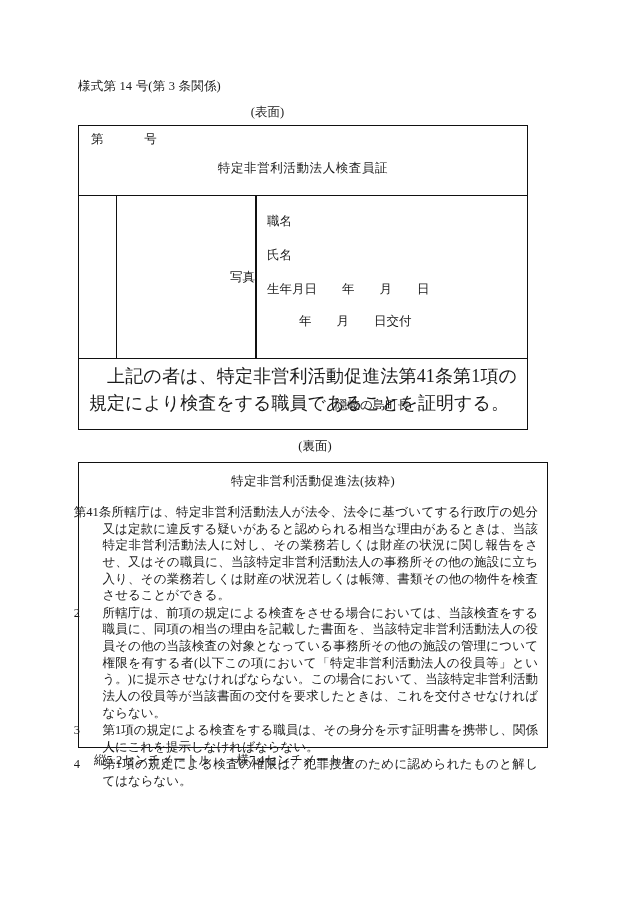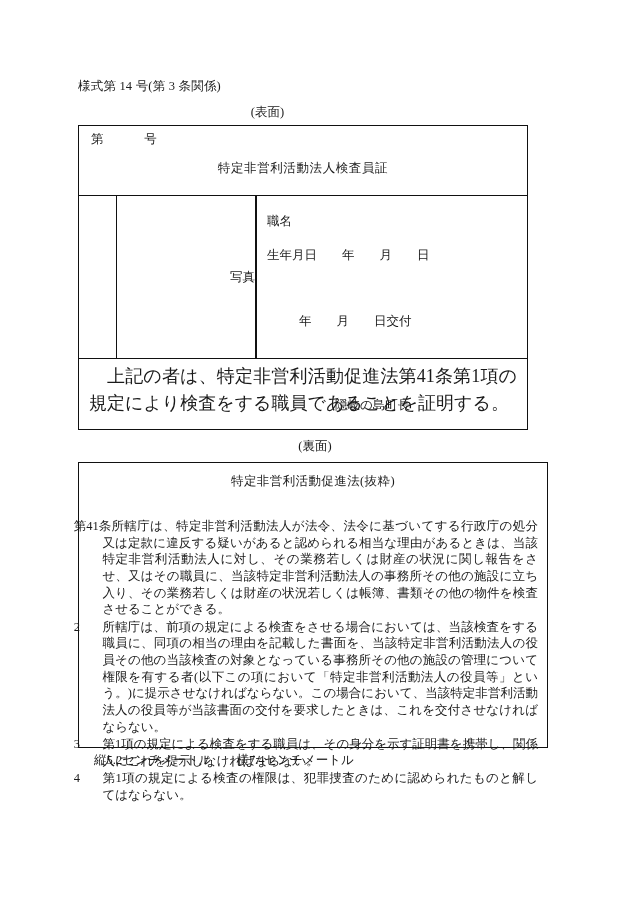--- a/index.html
+++ b/index.html
@@ -146,21 +146,21 @@
     top: 462px;
     width: 470px;
     height: 286px;
     border: 1.6px solid #111;
     box-sizing: border-box;
     padding: 10px 9px 0 9px;
   }
   .law-title {
     text-align: center;
     font-size: 12.5px;
-    margin-bottom: 28px;
+    margin-bottom: 14px;
     letter-spacing: .4px;
   }
   .law-section {
     font-size: 12.5px;
     margin-bottom: 2px;
   }
   .law-para {
     font-size: 12.5px;
     line-height: 1.33;
     text-align: justify;
@@ -198,20 +198,21 @@
       <div class="card-title">特定非営利活動法人検査員証</div>
     </div>
 
     <div class="row-main">
       <div class="col-stub"></div>
       <div class="col-photo">
         <span>写真</span>
       </div>
       <div class="col-fields">
         <div class="field-line">職名</div>
+        <div class="field-line">氏名</div>
         <div class="field-line">生年月日        年        月        日</div>
         <div class="issue-line">年        月        日交付</div>
       </div>
     </div>
 
     <div class="row-cert">
       <div class="cert-text">上記の者は、特定非営利活動促進法第41条第1項の規定により検査をする職員であることを証明する。</div>
       <div class="cert-signer">隠岐の島町長</div>
     </div>
 

